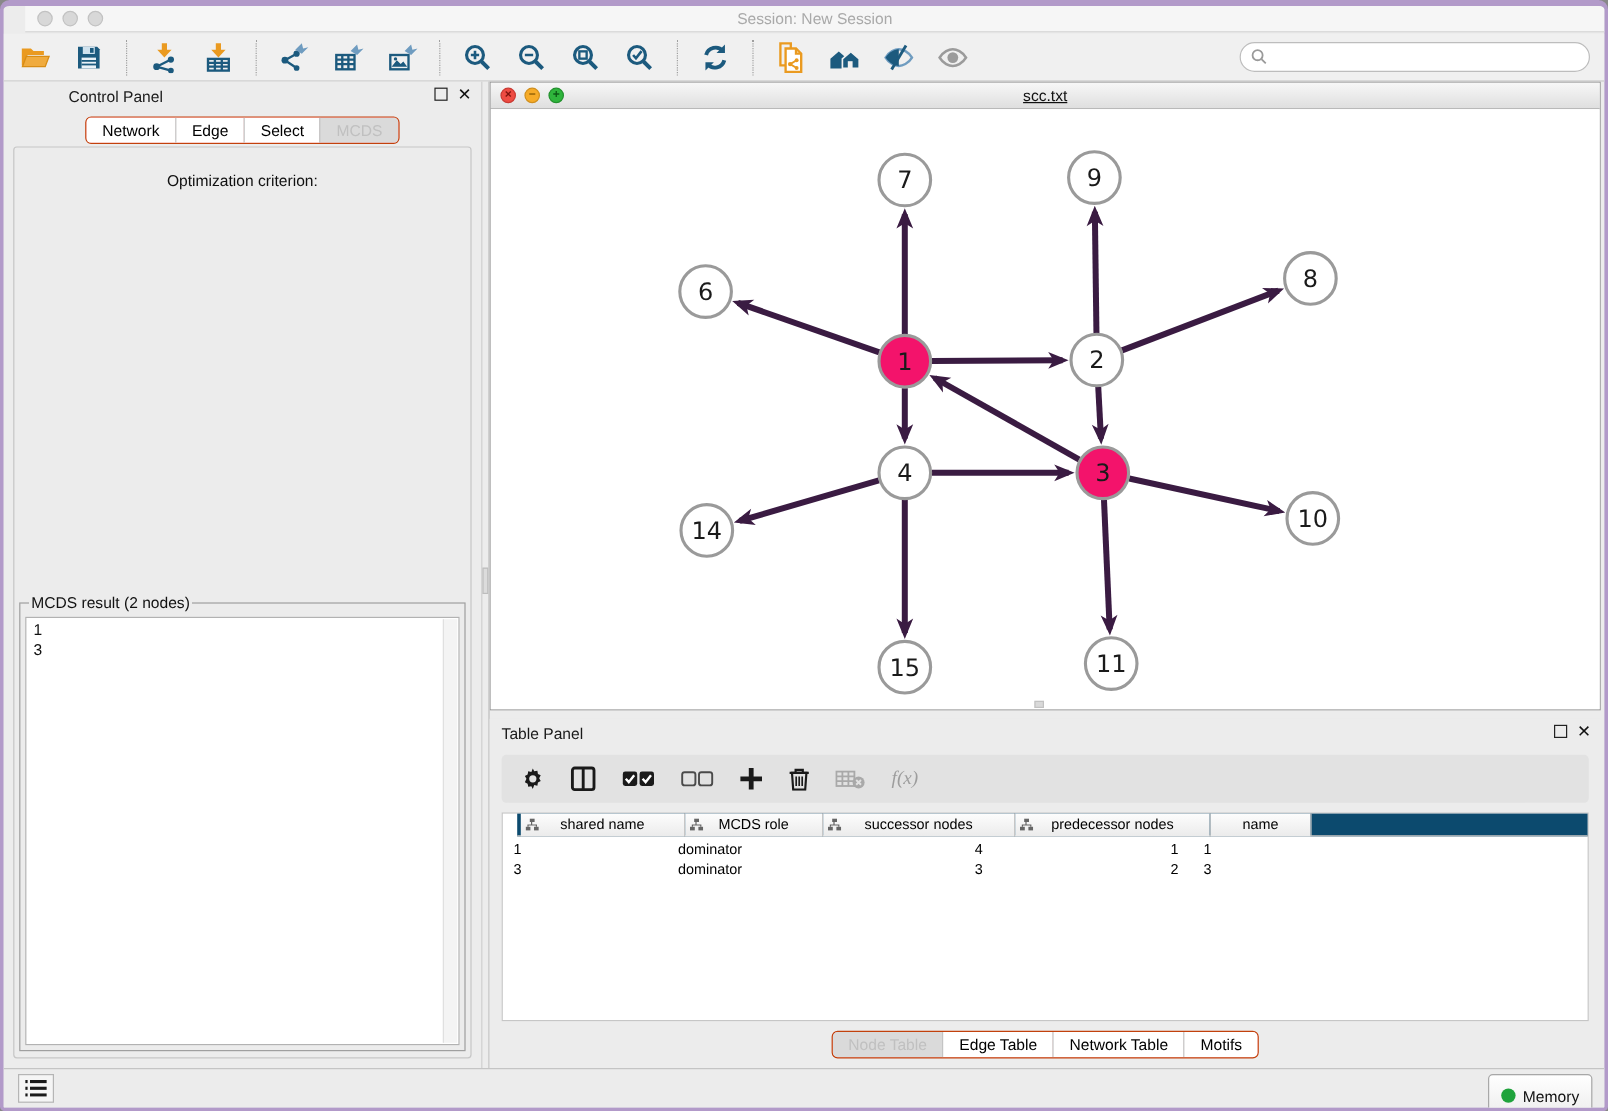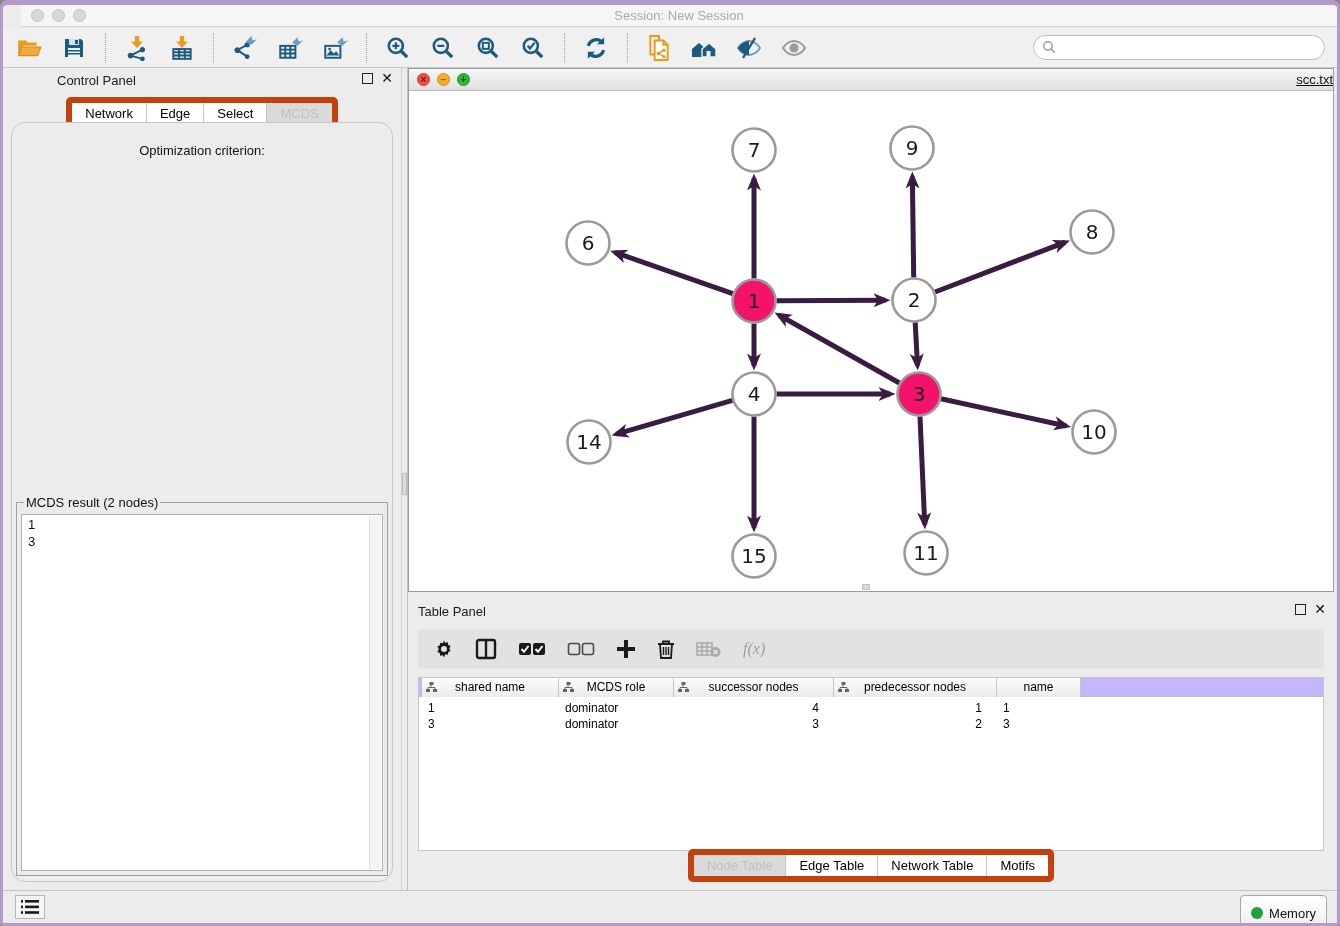--- a/index.html
+++ b/index.html
@@ -22,26 +22,26 @@
   .search-wrap input { width:100%; height:100%; border:1px solid #bdbdbd; border-radius:13px; background:#fff; padding:0 10px 0 28px; font-size:13px; outline:none; }
   .search-glass { position:absolute; left:9px; top:5px; }
 
   
   .control-panel { position:absolute; left:0; top:63px; width:398px; bottom:33px; background:#ececec; }
   .cp-header { position:absolute; left:0; right:0; top:0; height:26px;margin-left:44px; }
   .panel-title { position:absolute; left:10px; top:5px; font-size:13px; color:#1a1a1a; }
   .panel-btns { position:absolute; right:8px; top:5px; display:flex; gap:8px; align-items:center; }
   .float-btn { width:11px; height:11px; border:1.6px solid #222; display:inline-block; }
   .close-btn { font-size:14px; font-weight:bold; color:#111; line-height:11px; }
-  .seg-tabs { display:inline-flex; border:6px solid #c2410c; border-radius:5px; overflow:hidden; background:#fca5a5;align-items:flex-end; }
+  .seg-tabs { display:inline-flex; border:1px solid #c2410c; border-radius:5px; overflow:hidden; background:#fca5a5;align-items:flex-end; }
   .seg-tab { padding:3px 13px; font-size:13px; color:#000; background:#fff; border-left:1px solid #c4c4c4; cursor:default; }
   .seg-tab:first-child { border-left:none; }
   .seg-tab.selected { background:#dadada; color:#c0c0c0; }
   .cp-tabs-row { position:absolute; top:29px; left:0; right:0; text-align:center; }
-  .cp-box { position:absolute; left:8px; right:8px; top:54px; bottom:8px; background:#ececec; border:1px solid #c6c6c6; border-radius:14px; }
+  .cp-box { position:absolute; left:8px; right:8px; top:54px; bottom:8px; background:#ececec; border:1px solid #c6c6c6; border-radius:3px; }
   .opt-label { position:absolute; top:20px; left:0; right:0; text-align:center; font-size:13px; color:#111; }
   .dropdown { position:absolute; top:44px; left:36px; right:36px; height:23px; background:#fff; border:1px solid #ababab; border-radius:6px; font-size:13px; color:#111; line-height:21px; padding-left:12px; }
   .dd-arrows { position:absolute; right:8px; top:3px; width:9px; height:16px; }
   .dd-arrows span { position:absolute; left:0; width:0; height:0; border-left:4.5px solid transparent; border-right:4.5px solid transparent; }
   .dd-up { top:1px; border-bottom:5px solid #333; }
   .dd-down { bottom:1px; border-top:5px solid #333; }
   .cp-buttons { position:absolute; top:80px; left:0; right:0; display:flex; justify-content:center; gap:15px; }
   .cp-btn { background:#fff; border:1px solid #ababab; border-radius:5px; font-size:13px; color:#111; padding:2px 13px; height:21px; }
   fieldset.result-box { position:absolute; left:4px; right:4px; bottom:5px; top:372px; border:1px solid #9f9f9f; background:#ececec; padding:4px; }
   fieldset.result-box legend { font-size:13px; color:#111; padding:0 2px; margin-left:3px; }
@@ -53,32 +53,32 @@
   .v-handle { position:absolute; top:405px; left:0px; width:5px; height:22px; background:#dcdcdc; border:1px solid #bdbdbd; }
 
   
   .net-window { position:absolute; left:405px; right:3px; top:63px; height:524px; border:1px solid #9c9c9c; background:#fff; }
   .net-titlebar { position:absolute; left:0; right:0; top:0; height:22px; background:linear-gradient(#f7f7f7,#dfdfdf); border-bottom:1px solid #b9b9b9; }
   .net-lights { position:absolute; left:8px; top:4px; display:flex; gap:7px; }
   .net-light { width:13px; height:13px; border-radius:50%; font-size:10px; font-weight:bold; text-align:center; line-height:12px; }
   .nl-red { background:#ee4b42; border:1px solid #c93a33; color:#7e120c; }
   .nl-yellow { background:#f6ab28; border:1px solid #d08f1d; color:#8a5c05; }
   .nl-green { background:#2fb53c; border:1px solid #23912e; color:#0d5b16; }
-  .net-title { position:absolute; left:0; right:0; top:3px; text-align:right; font-size:13px; color:#111;text-decoration:underline; }
+  .net-title { position:absolute; left:0; right:0; top:3px; text-align:center; font-size:13px; color:#111;text-decoration:underline; }
   .net-canvas { position:absolute; left:0; right:0; top:22px; bottom:0; background:#fff; }
   .canvas-handle { position:absolute; left:453px; bottom:1px; width:8px; height:6px; background:#d9d9d9; border:1px solid #c2c2c2; }
 
   
   .table-panel { position:absolute; left:405px; right:3px; top:594px; bottom:33px; background:#ececec; }
   .tp-header { position:absolute; left:0; right:0; top:0; height:26px; }
   .tp-toolbar { position:absolute; left:10px; right:10px; top:30px; height:40px; background:#e2e2e2; border-radius:4px; display:flex; align-items:center; gap:21px; padding:0 16px; }
   .tp-icon { display:flex; align-items:center; justify-content:center; }
   .fx-label { font-family:"Liberation Serif","DejaVu Serif",serif; font-style:italic; font-size:16px; color:#9d9d9d; }
   .tbl { position:absolute; left:10px; right:10px; top:78px; height:174px; background:#fff; border:1px solid #c6c6c6; }
-  .tbl-header { position:absolute; left:0; right:0; top:0; height:19px; border-bottom:1px solid #bdbdbd; background:#c4b5fd; }
+  .tbl-header { position:absolute; left:12px; right:0; top:0; height:19px; border-bottom:1px solid #bdbdbd; background:#0c4a6e; }
   .th-cell { position:absolute; top:0; height:19px; background:linear-gradient(#fdfdfd,#ebebeb); border-right:1px solid #c6c6c6; font-size:12px; color:#000; text-align:center; line-height:18px; }
   .th-cell svg { position:absolute; left:4px; top:4px; }
   .tbl-row { position:absolute; left:0; right:0; height:16px; font-size:12px; color:#000; }
   .td-cell { position:absolute; top:0; height:16px; line-height:16px; padding:0 6px; white-space:nowrap; overflow:hidden; }
   .td-num { text-align:right; padding-right:15px; }
   .tp-tabs-row { position:absolute; left:0; right:0; bottom:8px; text-align:center; }
 
   
   .statusbar { position:absolute; left:0; right:0; bottom:0; height:33px; background:#ececec; border-top:1px solid #c4c4c4; }
   .list-btn { position:absolute; left:12px; top:4px; width:30px; height:24px; background:#f5f5f5; border:1px solid #b5b5b5; display:flex; align-items:center; justify-content:center; }

